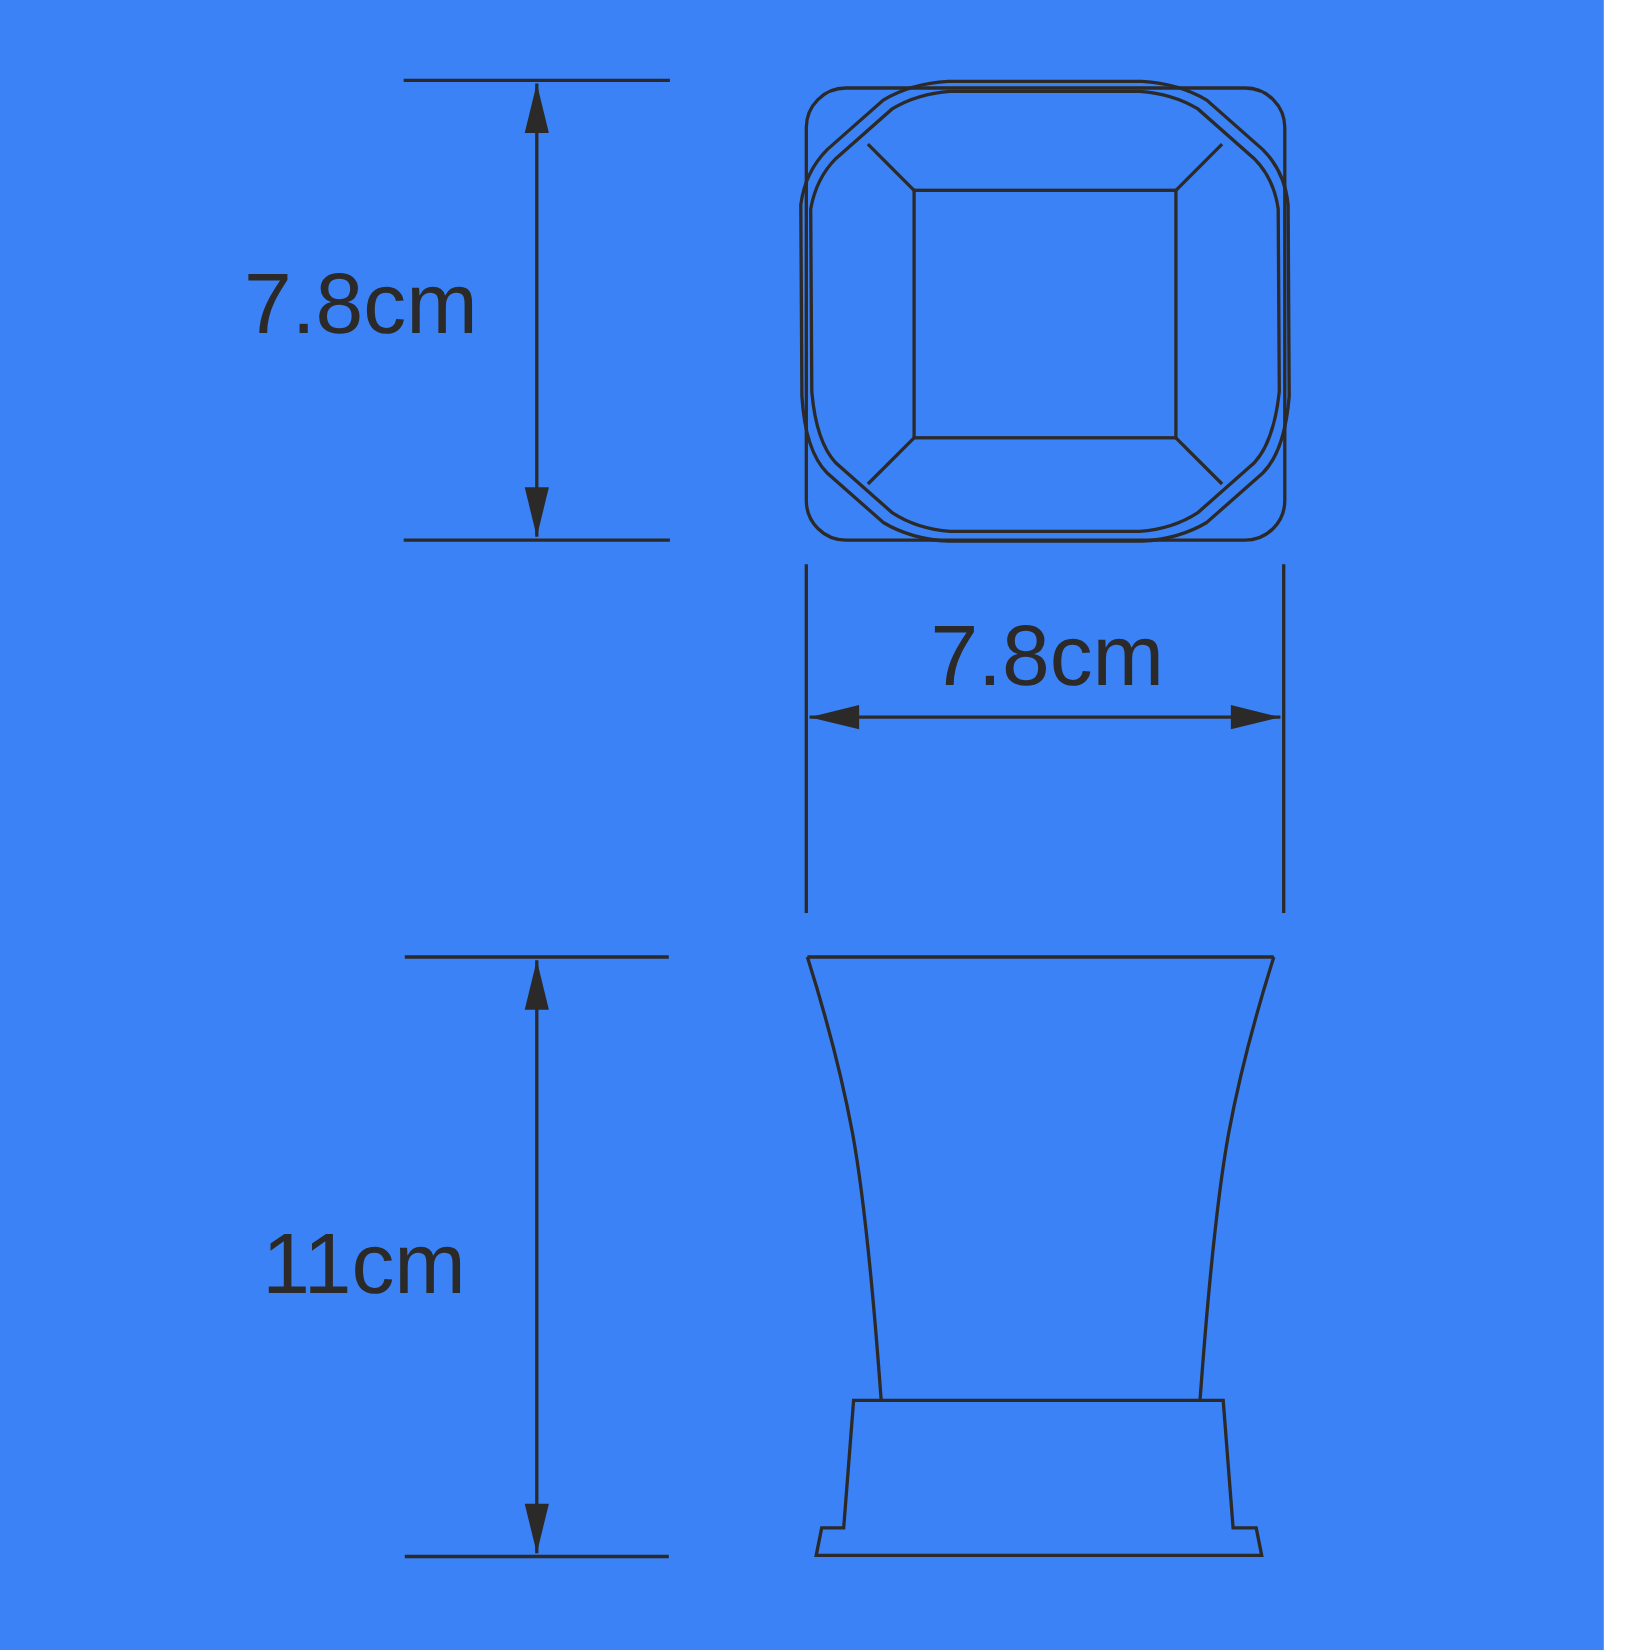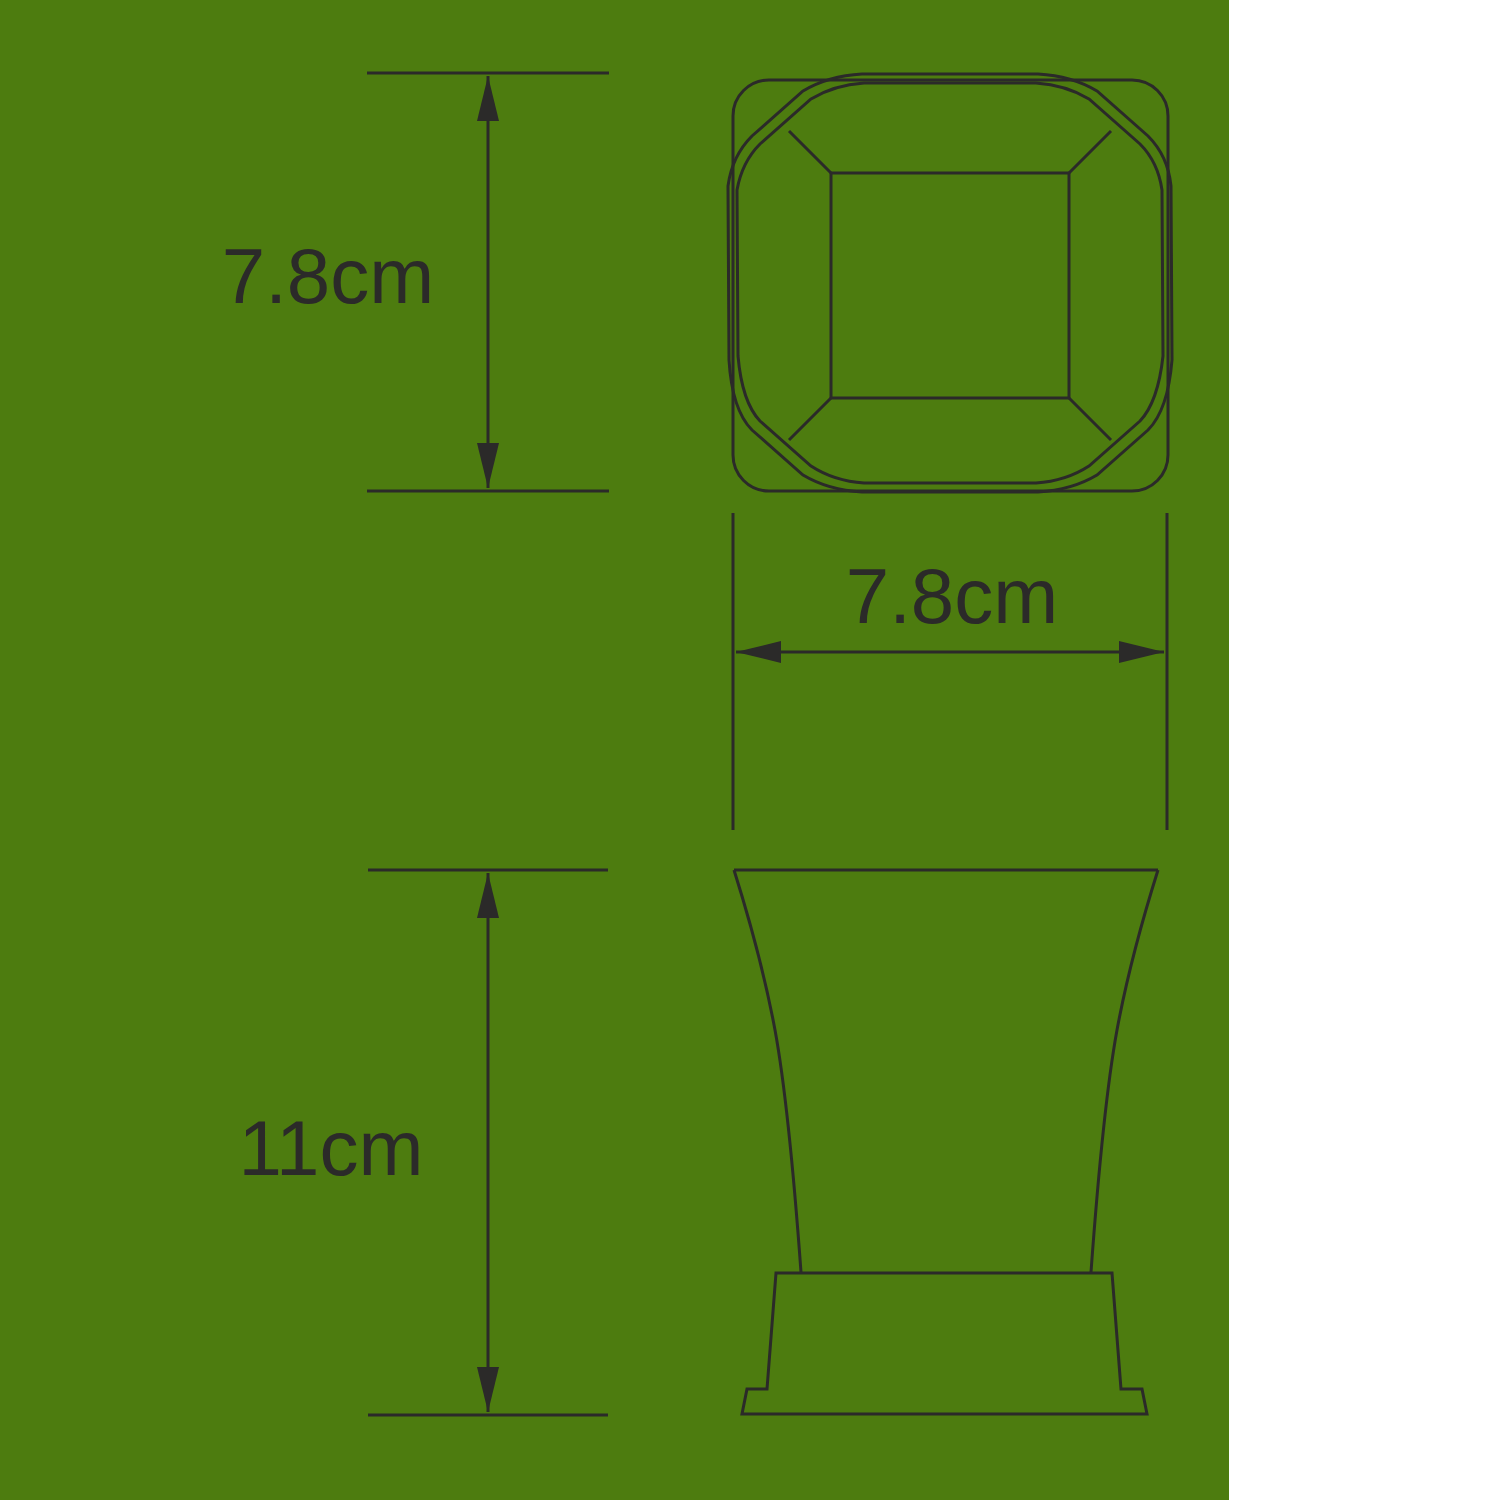--- a/index.html
+++ b/index.html
@@ -1,23 +1,23 @@
 <!DOCTYPE html>
 <html><head>
 <meta charset="utf-8">
 <style>
   html, body {
     margin: 0;
     padding: 0;
     background: #ffffff;
   }
   .canvas-wrap {
-    width: 1229px;
+    width: 1458px;
     height: 1500px;
-    background: #4d7c0f;
+    background: #3b82f6;
     position: relative;
     overflow: hidden;
   }
   svg {
     display: block;
   }
   .dim-label {
     font-family: "Liberation Sans", sans-serif;
     font-size: 78px;
     fill: #2b2a29;

